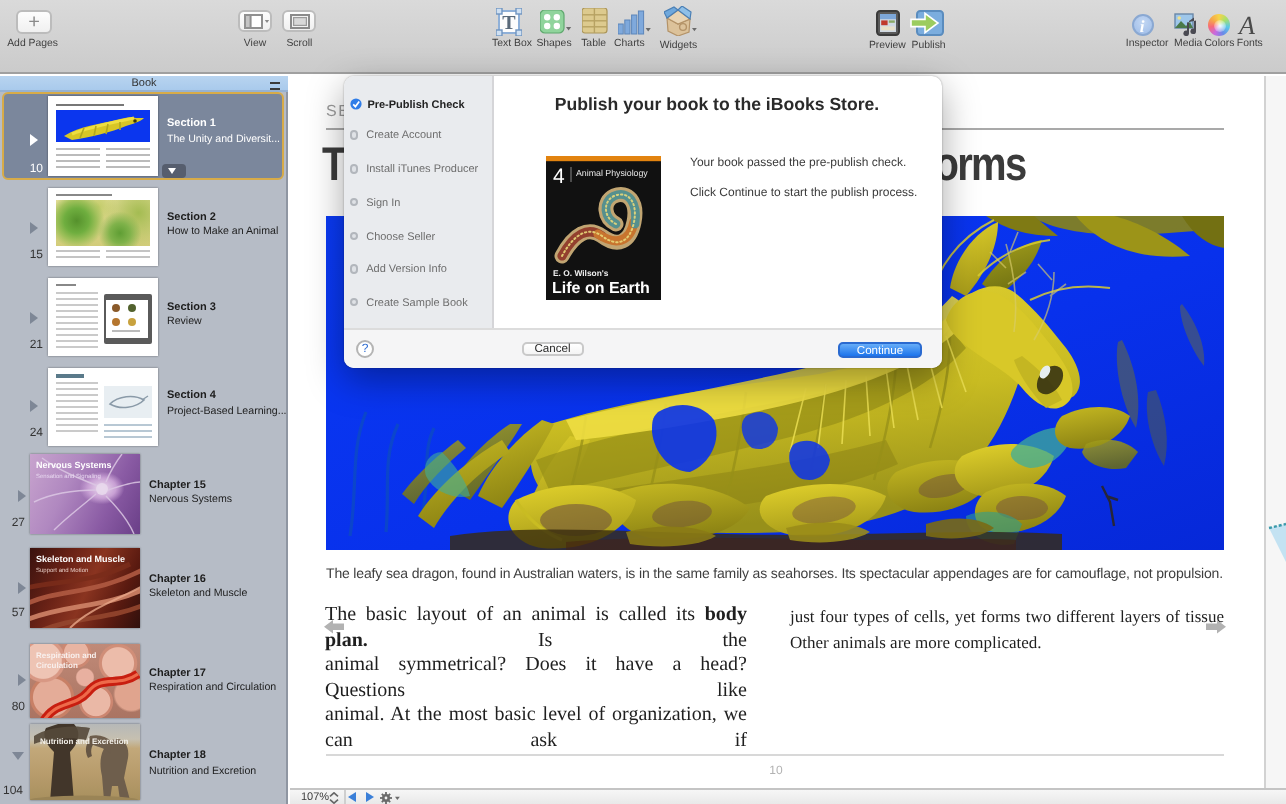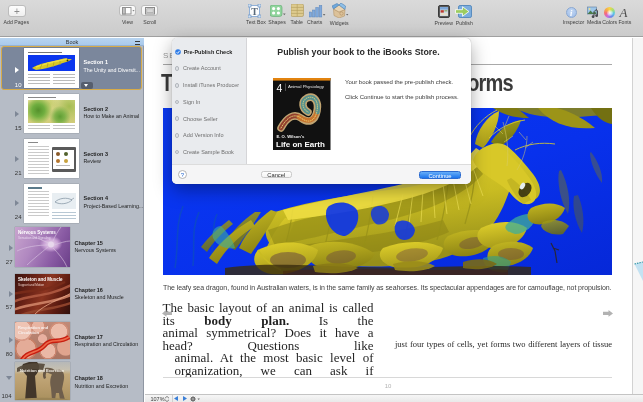--- a/index.html
+++ b/index.html
@@ -389,27 +389,28 @@
 <path d="M95 142 C100 150,108 158,118 162" stroke="#c9bc22" stroke-width="1.5" fill="none"></path>
 
 <path d="M62 160 C100 154,150 158,200 159 C260 161,310 156,368 159 L368 167 L62 167 Z" fill="#382c0e" opacity=".8"></path>
 <path d="M120 163 C170 159,230 162,280 162 C310 162,330 161,345 162 L345 167 L120 167 Z" fill="#46200f" opacity=".5"></path>
 <path d="M150 158 C165 154,185 154,195 160 C185 166,165 166,152 164 Z" fill="#8a7a16" opacity=".9"></path>
 <path d="M230 156 C245 152,262 152,272 158 C262 164,244 164,232 162 Z" fill="#9a8c1a" opacity=".9"></path>
 <path d="M300 154 C312 150,326 150,334 156 C326 162,310 162,300 160 Z" fill="#7a6a14" opacity=".9"></path>
 </g>
 </svg>
 <div style="position:absolute;left:18px;top:245.5px;font-size:7px;letter-spacing:-0.08px;color:#3e3e3e;white-space:nowrap;">The leafy sea dragon, found in Australian waters, is in the same family as seahorses. Its spectacular appendages are for camouflage, not propulsion.</div>
-<div id="col1" style="position:absolute;left:17.5px;top:264px;width:211px;font-family:'Liberation Serif',serif;font-size:13px;line-height:12.6px;color:#1f1f1f;">
+<div id="col1" style="position:absolute;left:17.5px;top:264px;width:211px;font-family:'Liberation Serif',serif;font-size:10px;line-height:12.6px;color:#1f1f1f;">
  <div style="text-align:justify;text-align-last:justify;">The basic layout of an animal is called its <b>body plan.</b> Is the</div>
  <div style="text-align:justify;text-align-last:justify;">animal symmetrical? Does it have a head? Questions like</div>
- <div style="text-align:justify;text-align-last:justify;margin-left:12px;">animal. At the most basic level of organization, we can ask if</div>
+ <div style="text-align:justify;text-align-last:justify;">animal. At the most basic level of organization, we can ask if</div>
 </div>
 <div id="col2" style="position:absolute;left:250px;top:264px;width:217px;font-family:'Liberation Serif',serif;font-size:8.5px;line-height:12.6px;color:#1f1f1f;">
- <div style="text-align:justify;text-align-last:justify;margin-top:36px;">just four types of cells, yet forms two different layers of tissue</div>
+ <div style="text-align:justify;text-align-last:justify;">just four types of cells, yet forms two different layers of tissue</div>
+ <div>Other animals are more complicated.</div>
 </div>
 <svg style="position:absolute;left:17px;top:271.5px;" width="10" height="7">
       <path d="M4.5 0 L4.5 1.8 L10 1.8 L10 5 L4.5 5 L4.5 6.8 L0 3.4 Z" fill="#b2b2b2"></path>
     </svg>
 <svg style="position:absolute;left:458px;top:271.5px;" width="10" height="7">
       <path d="M5.5 0 L5.5 1.8 L0 1.8 L0 5 L5.5 5 L5.5 6.8 L10 3.4 Z" fill="#b2b2b2"></path>
     </svg>
 <div style="position:absolute;left:18px;top:339px;width:449px;height:1px;background:#d8d8d8;"></div>
 <div style="position:absolute;left:236px;top:344.5px;width:14px;text-align:center;font-size:6px;color:#b2b2b2;">10</div>
 <svg style="position:absolute;left:488px;top:223px;" width="10" height="20">

